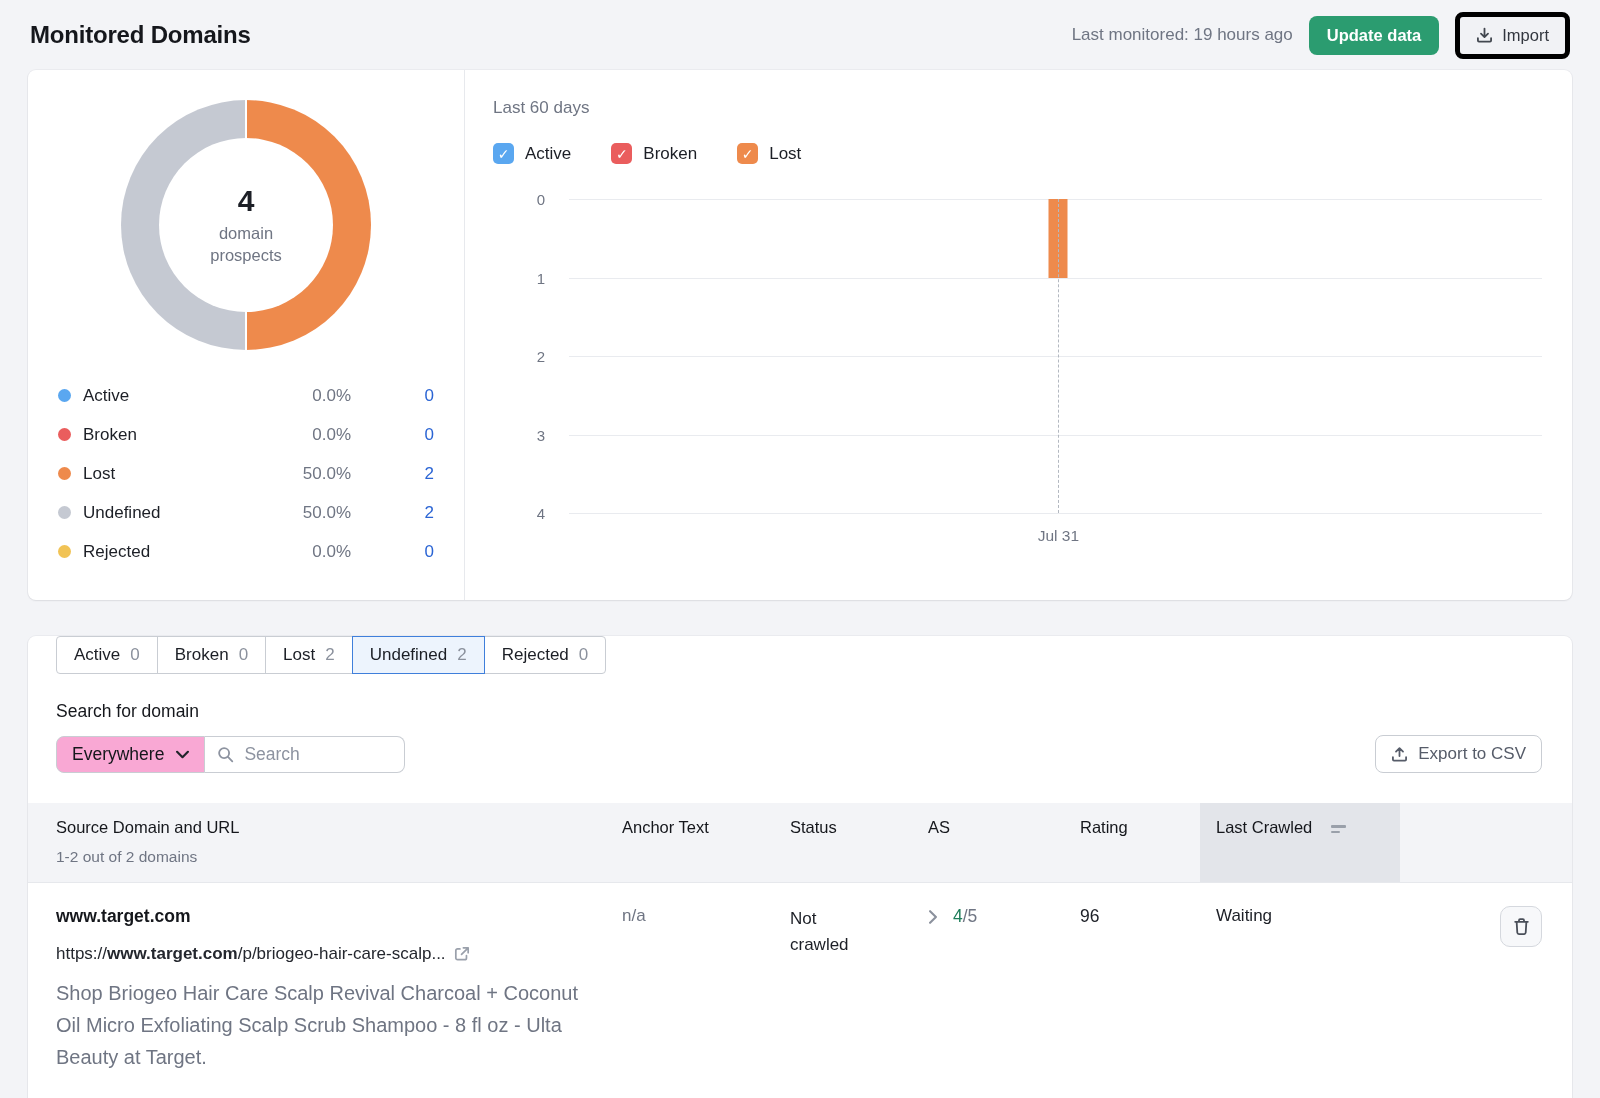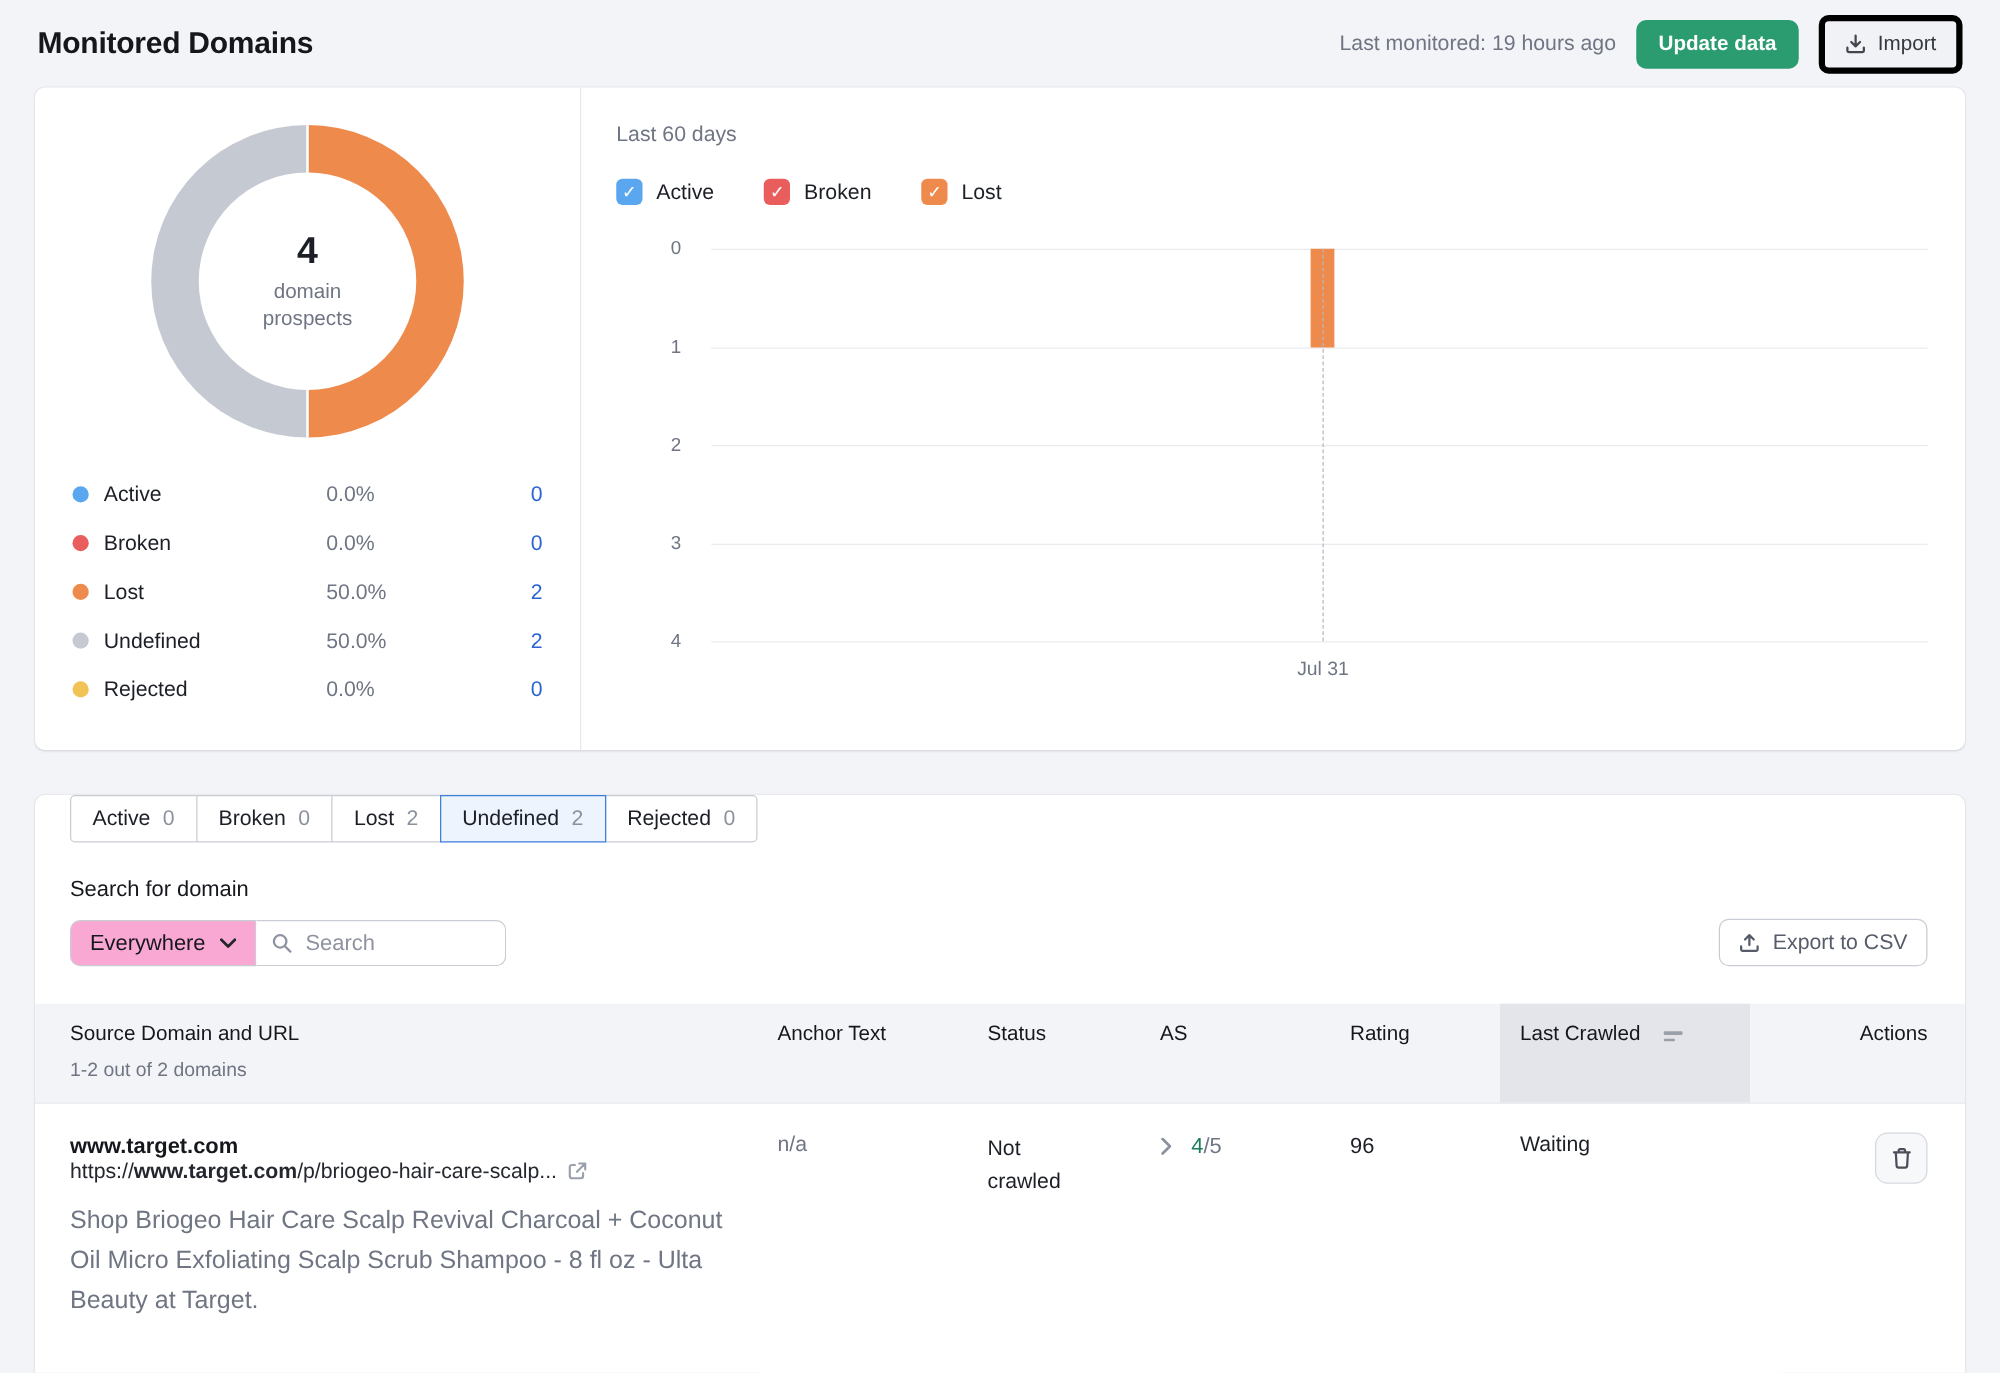--- a/index.html
+++ b/index.html
@@ -49,21 +49,21 @@
     position:absolute; left:38px; top:38px; width:174px; height:174px; border-radius:50%;
     background:#fff; display:flex; flex-direction:column; align-items:center; justify-content:center;
     text-align:center;
   }
   .donut-value { font-size:30px; font-weight:700; color:#1c1f26; }
   .donut-label { font-size:16.5px; color:#6f7583; margin-top:4px; width:110px; line-height:1.35; }
   .legend { margin-top:26px; padding:0 30px; }
   .legend-row { display:flex; align-items:center; height:39px; }
   .dot { width:13px; height:13px; border-radius:50%; flex:none; margin-right:12px; }
   .legend-name { font-size:17px; color:#1c1f26; }
-  .legend-pct { margin-left:auto; width:90px; font-size:17px; color:#6f7583; }
+  .legend-pct { margin-left:auto; width:90px; text-align:right; font-size:17px; color:#6f7583; }
   .legend-count { width:55px; margin-left:28px; text-align:right; font-size:17px; color:#2a64d4; cursor:pointer; }
   .c-blue { background:#5aa7f0; } .c-red { background:#ea5d5d; } .c-orange { background:#ee8a4c; }
   .c-gray { background:#c5c9d2; } .c-yellow { background:#f1c355; }
 
   
   .chart-section { flex:1; padding:28px 30px 0 28px; }
   .chart-title { font-size:17px; color:#6f7583; }
   .chart-filters { display:flex; align-items:center; gap:40px; margin-top:25px; }
   .filter { display:flex; align-items:center; gap:11px; cursor:pointer; }
   .cb { width:21px; height:21px; border-radius:5px; position:relative; }
@@ -134,21 +134,21 @@
   .th.sorted .txt { padding-top:0; }
   .th.actions { text-align:right; padding-right:30px; }
   .sort-icon { margin-top:7px; display:flex; flex-direction:column; gap:3px; }
   .sort-icon i { display:block; height:2.5px; background:#9aa0aa; border-radius:1px; }
   .sort-icon i:nth-child(1){ width:15px; } .sort-icon i:nth-child(2){ width:9px; }
 
   .trow { border-top:1px solid #e6e8ec; padding:0; align-items:start; }
   .td { padding-top:23px; font-size:17px; color:#1c1f26; padding-right:12px; }
   .td.first { padding-left:28px; }
   .domain-name { font-size:17.5px; font-weight:700; color:#15171c; }
-  .url-line { font-size:17px; color:#24272e; display:flex; align-items:center; gap:8px; }
+  .url-line { margin-top:17px; font-size:17px; color:#24272e; display:flex; align-items:center; gap:8px; }
   .url-line .b { font-weight:700; }
   .ext-icon { color:#9aa0ab; display:flex; }
   .desc { margin-top:13px; font-size:20px; color:#6f7583; line-height:1.6; max-width:540px; }
   .muted { color:#6f7583; }
   .status-cell { max-width:80px; line-height:1.5; }
   .rating-cell { display:flex; align-items:center; gap:15px;text-align:center; }
   .chev { color:#8b919d; display:flex; margin-top:1px; cursor:pointer; }
   .rating-val { font-size:17.5px; } .rating-val .g { color:#1e7e5a; } .rating-val .m { color:#6f7583; }
   .as-val { font-weight:500; font-size:17.5px; }
   .lc-cell { padding-left:16px; }
@@ -325,21 +325,20 @@
     <div class="th">Status</div>
     <div class="th">AS</div>
     <div class="th">Rating</div>
     <div class="th sorted">
       <span class="txt">Last Crawled</span>
       <span class="sort-icon">
           <i></i>
           <i></i>
         </span>
     </div>
-    <div class="th actions">Actions</div>
   </div>
 
   <div class="grid-cols trow">
     <div class="td first">
       <div class="domain-name">www.target.com</div>
       <div class="url-line">
         <span><span>https://</span><span class="b">www.target.com</span><span>/p/briogeo-hair-care-scalp...</span></span>
         <span class="ext-icon">
           <svg width="16" height="16" viewBox="0 0 14 14" fill="none" stroke="#9aa0ab" stroke-width="1.5" stroke-linecap="round" stroke-linejoin="round">
             <path d="M5.2 2.6H3.1A1.5 1.5 0 0 0 1.6 4.1v6.3a1.5 1.5 0 0 0 1.5 1.5h6.3a1.5 1.5 0 0 0 1.5-1.5V8.3"></path>

